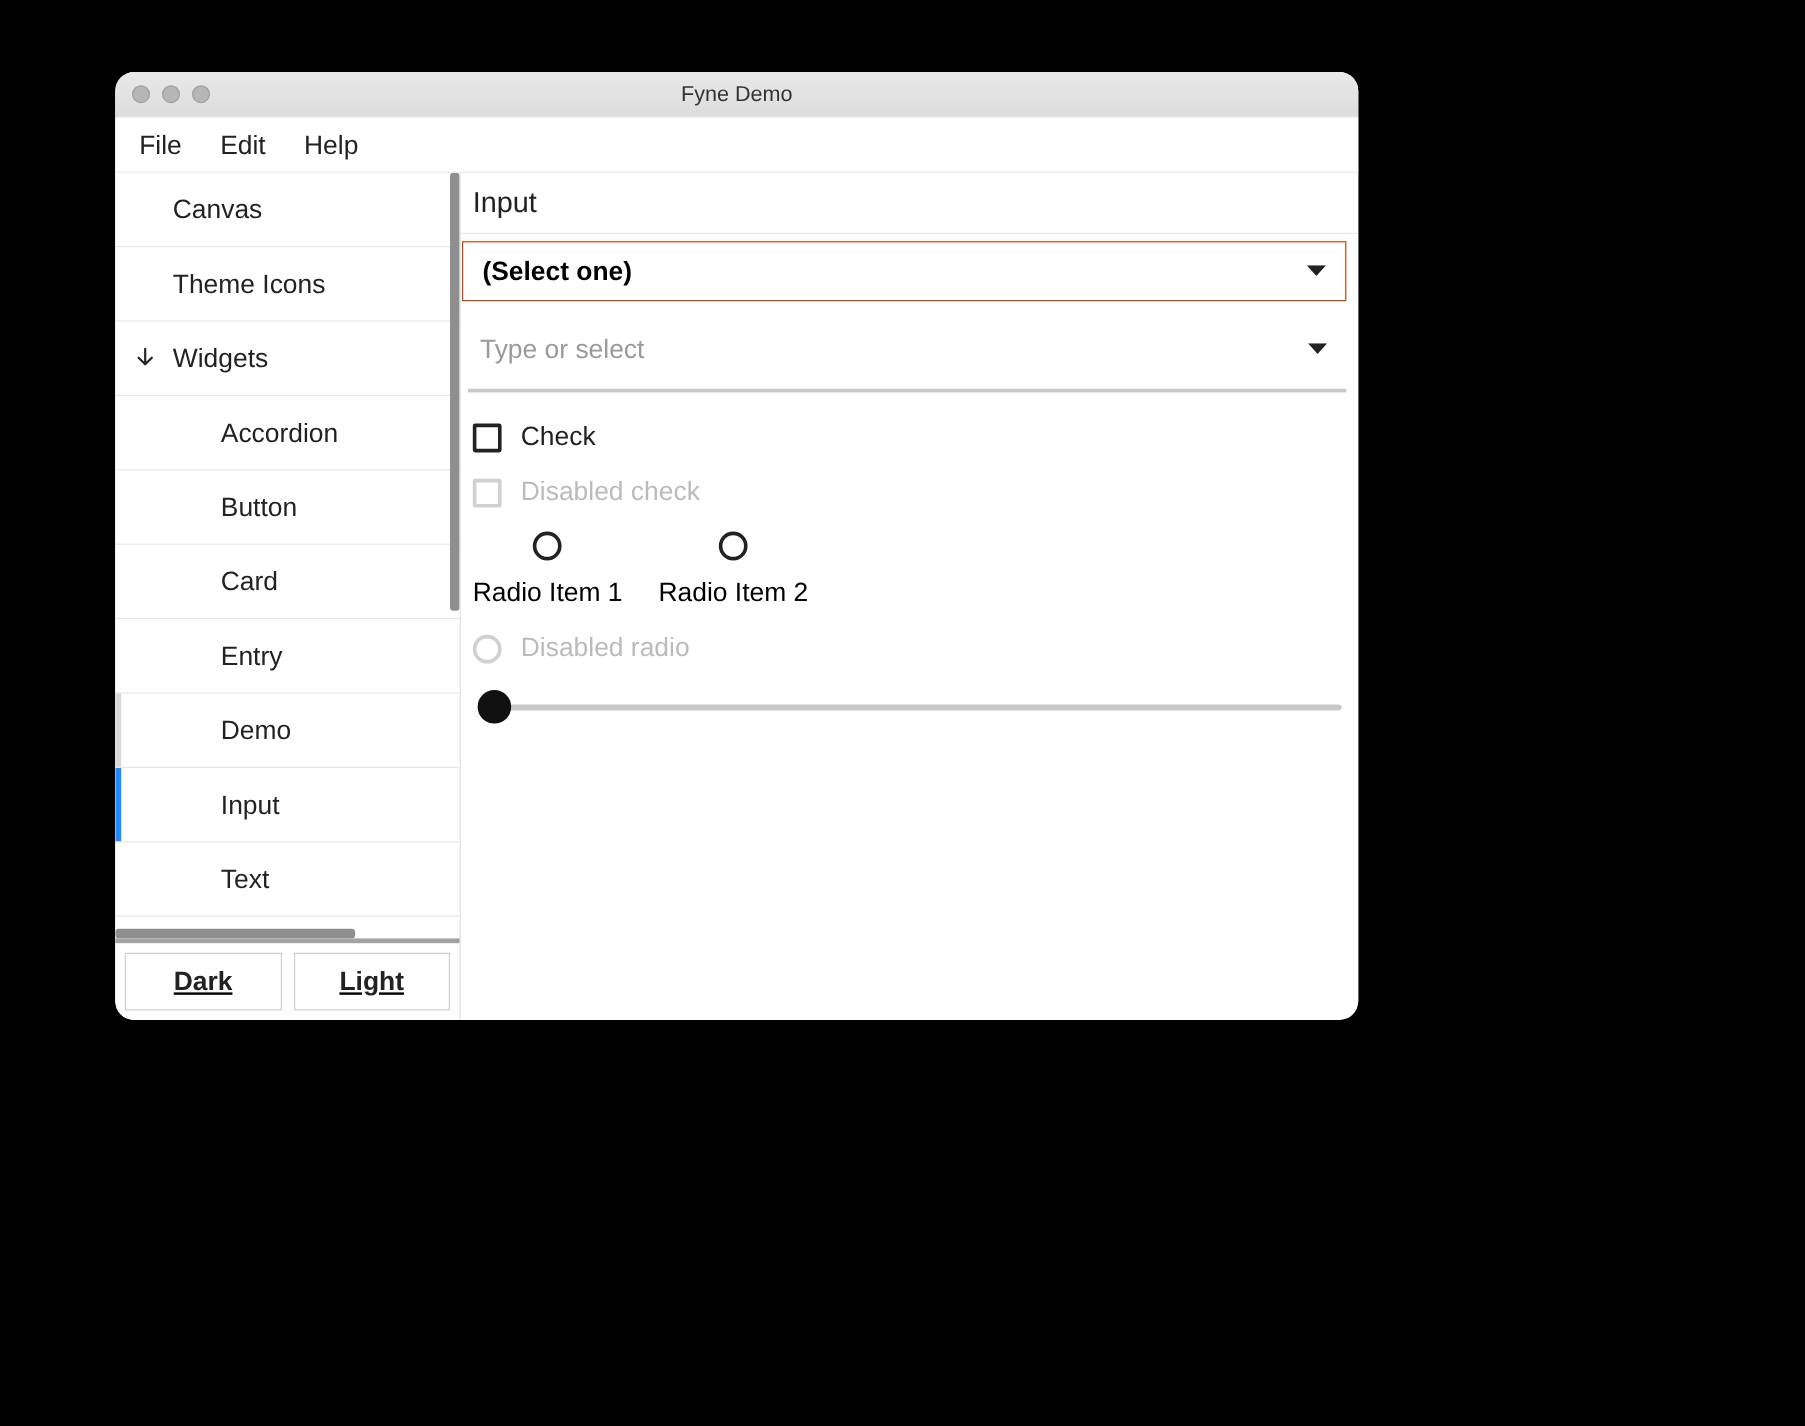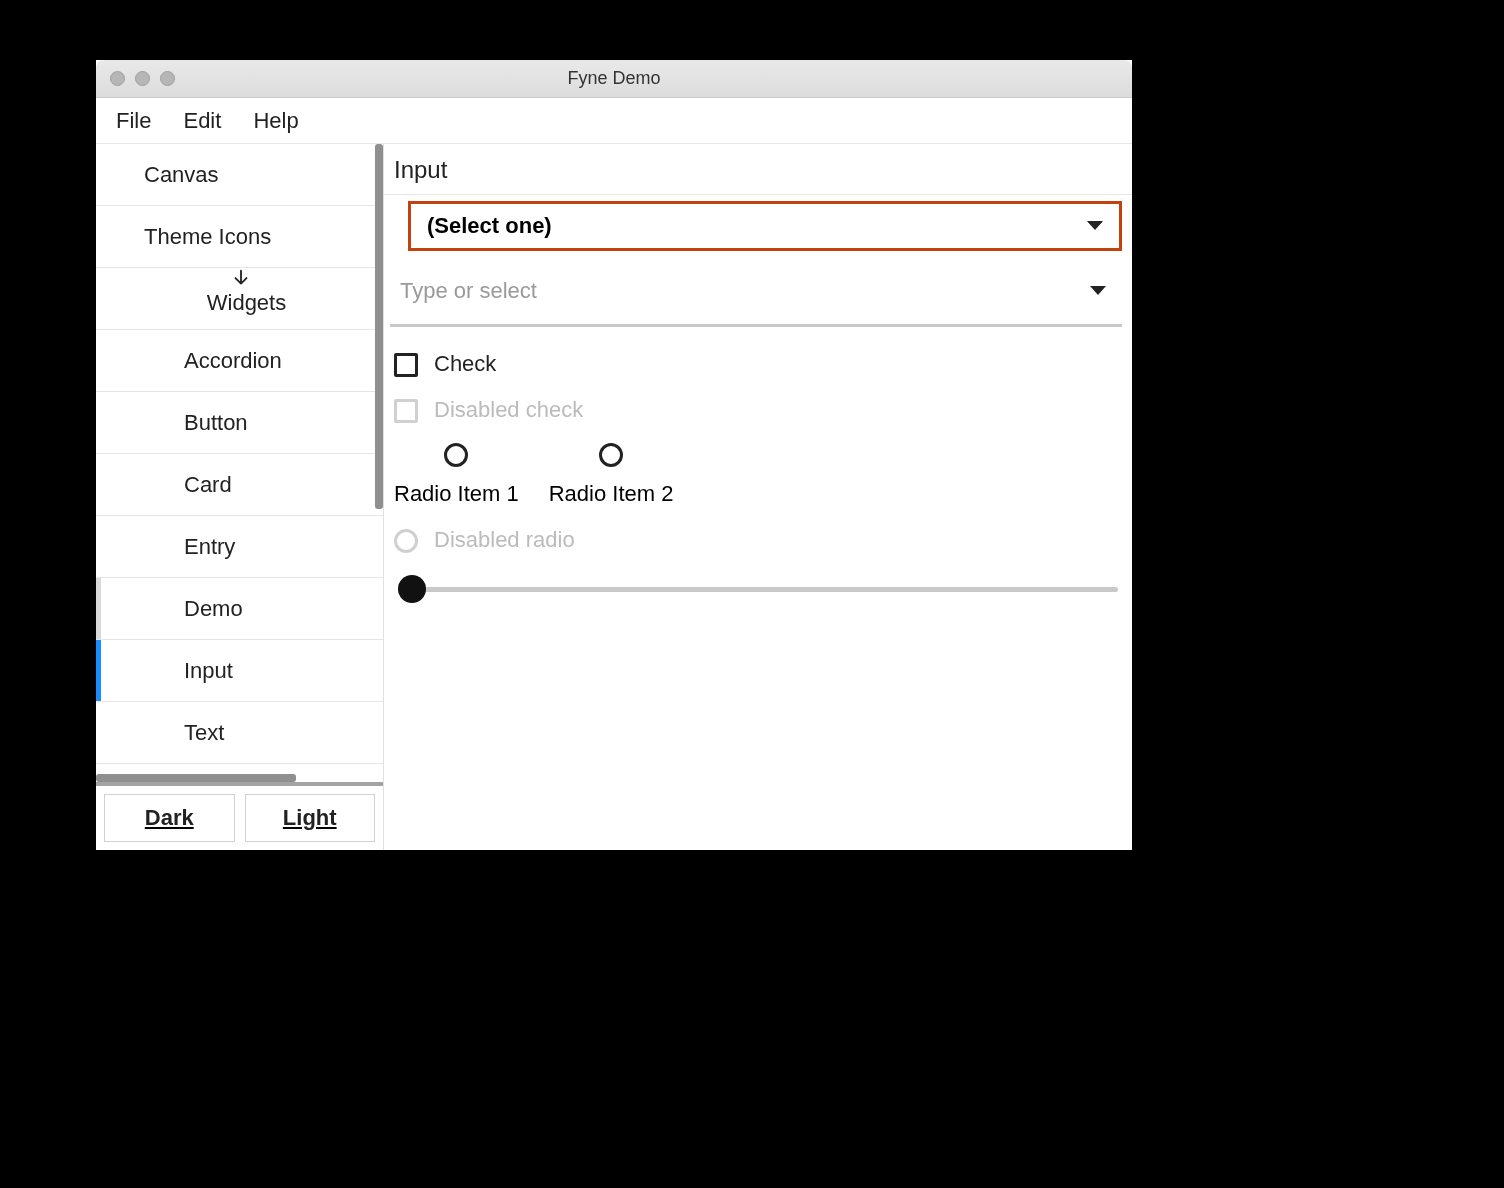--- a/index.html
+++ b/index.html
@@ -10,21 +10,21 @@
     font-family: -apple-system, "Helvetica Neue", Arial, sans-serif;
     overflow: hidden;
   }
   .window {
     position: absolute;
     left: 96px;
     top: 60px;
     width: 1036px;
     height: 790px;
     background: #fff;
-    border-radius: 0;
+    border-radius: 16px;
     box-shadow: 0 20px 50px rgba(0,0,0,0.6);
     display: flex;
     flex-direction: column;
     overflow: hidden;
   }
   .titlebar {
     height: 38px;
     background: linear-gradient(#e9e9e9, #dcdcdc);
     display: flex;
     align-items: center;
@@ -100,21 +100,21 @@
   .nav-item {
     height: 62px;
     display: flex;
     align-items: center;
     font-size: 22px;
     color: #222;
     border-bottom: 1px solid #e6e6e6;
     position: relative;
   }
   .nav-item.level0 { padding-left: 48px; }
-  .nav-item.group { padding-left: 14px; font-size: 22px; flex-direction: column; }
+  .nav-item.group { padding-left: 14px; font-size: 22px; }
   .nav-item.group .arrow {
     margin-right: 12px;
     display: inline-flex;
   }
   .nav-item.level1 { padding-left: 88px; }
   .nav-item.selected::before {
     content: "";
     position: absolute;
     left: 0; top: 0; bottom: 0;
     width: 5px;
@@ -159,23 +159,23 @@
     font-size: 24px;
     color: #222;
     border-bottom: 1px solid #e6e6e6;
   }
   .content-desc {
     padding: 18px 10px 12px 10px;
     font-size: 22px;
     color: #222;
   }
   .select-row {
-    margin: 6px 10px 0 24px;
+    margin: 6px 10px 0 1px;
     height: 50px;
-    border: 3px solid #c2410c;
+    border: 1px solid #c2410c;
     display: flex;
     align-items: center;
     justify-content: space-between;
     padding: 0 16px;
     font-size: 22px;
   }
   .select-row.bold .sel-label { font-weight: 700; }
   .select-row .chev { margin-left: 8px; }
   .combo-row {
     margin: 6px 10px 12px 6px;

